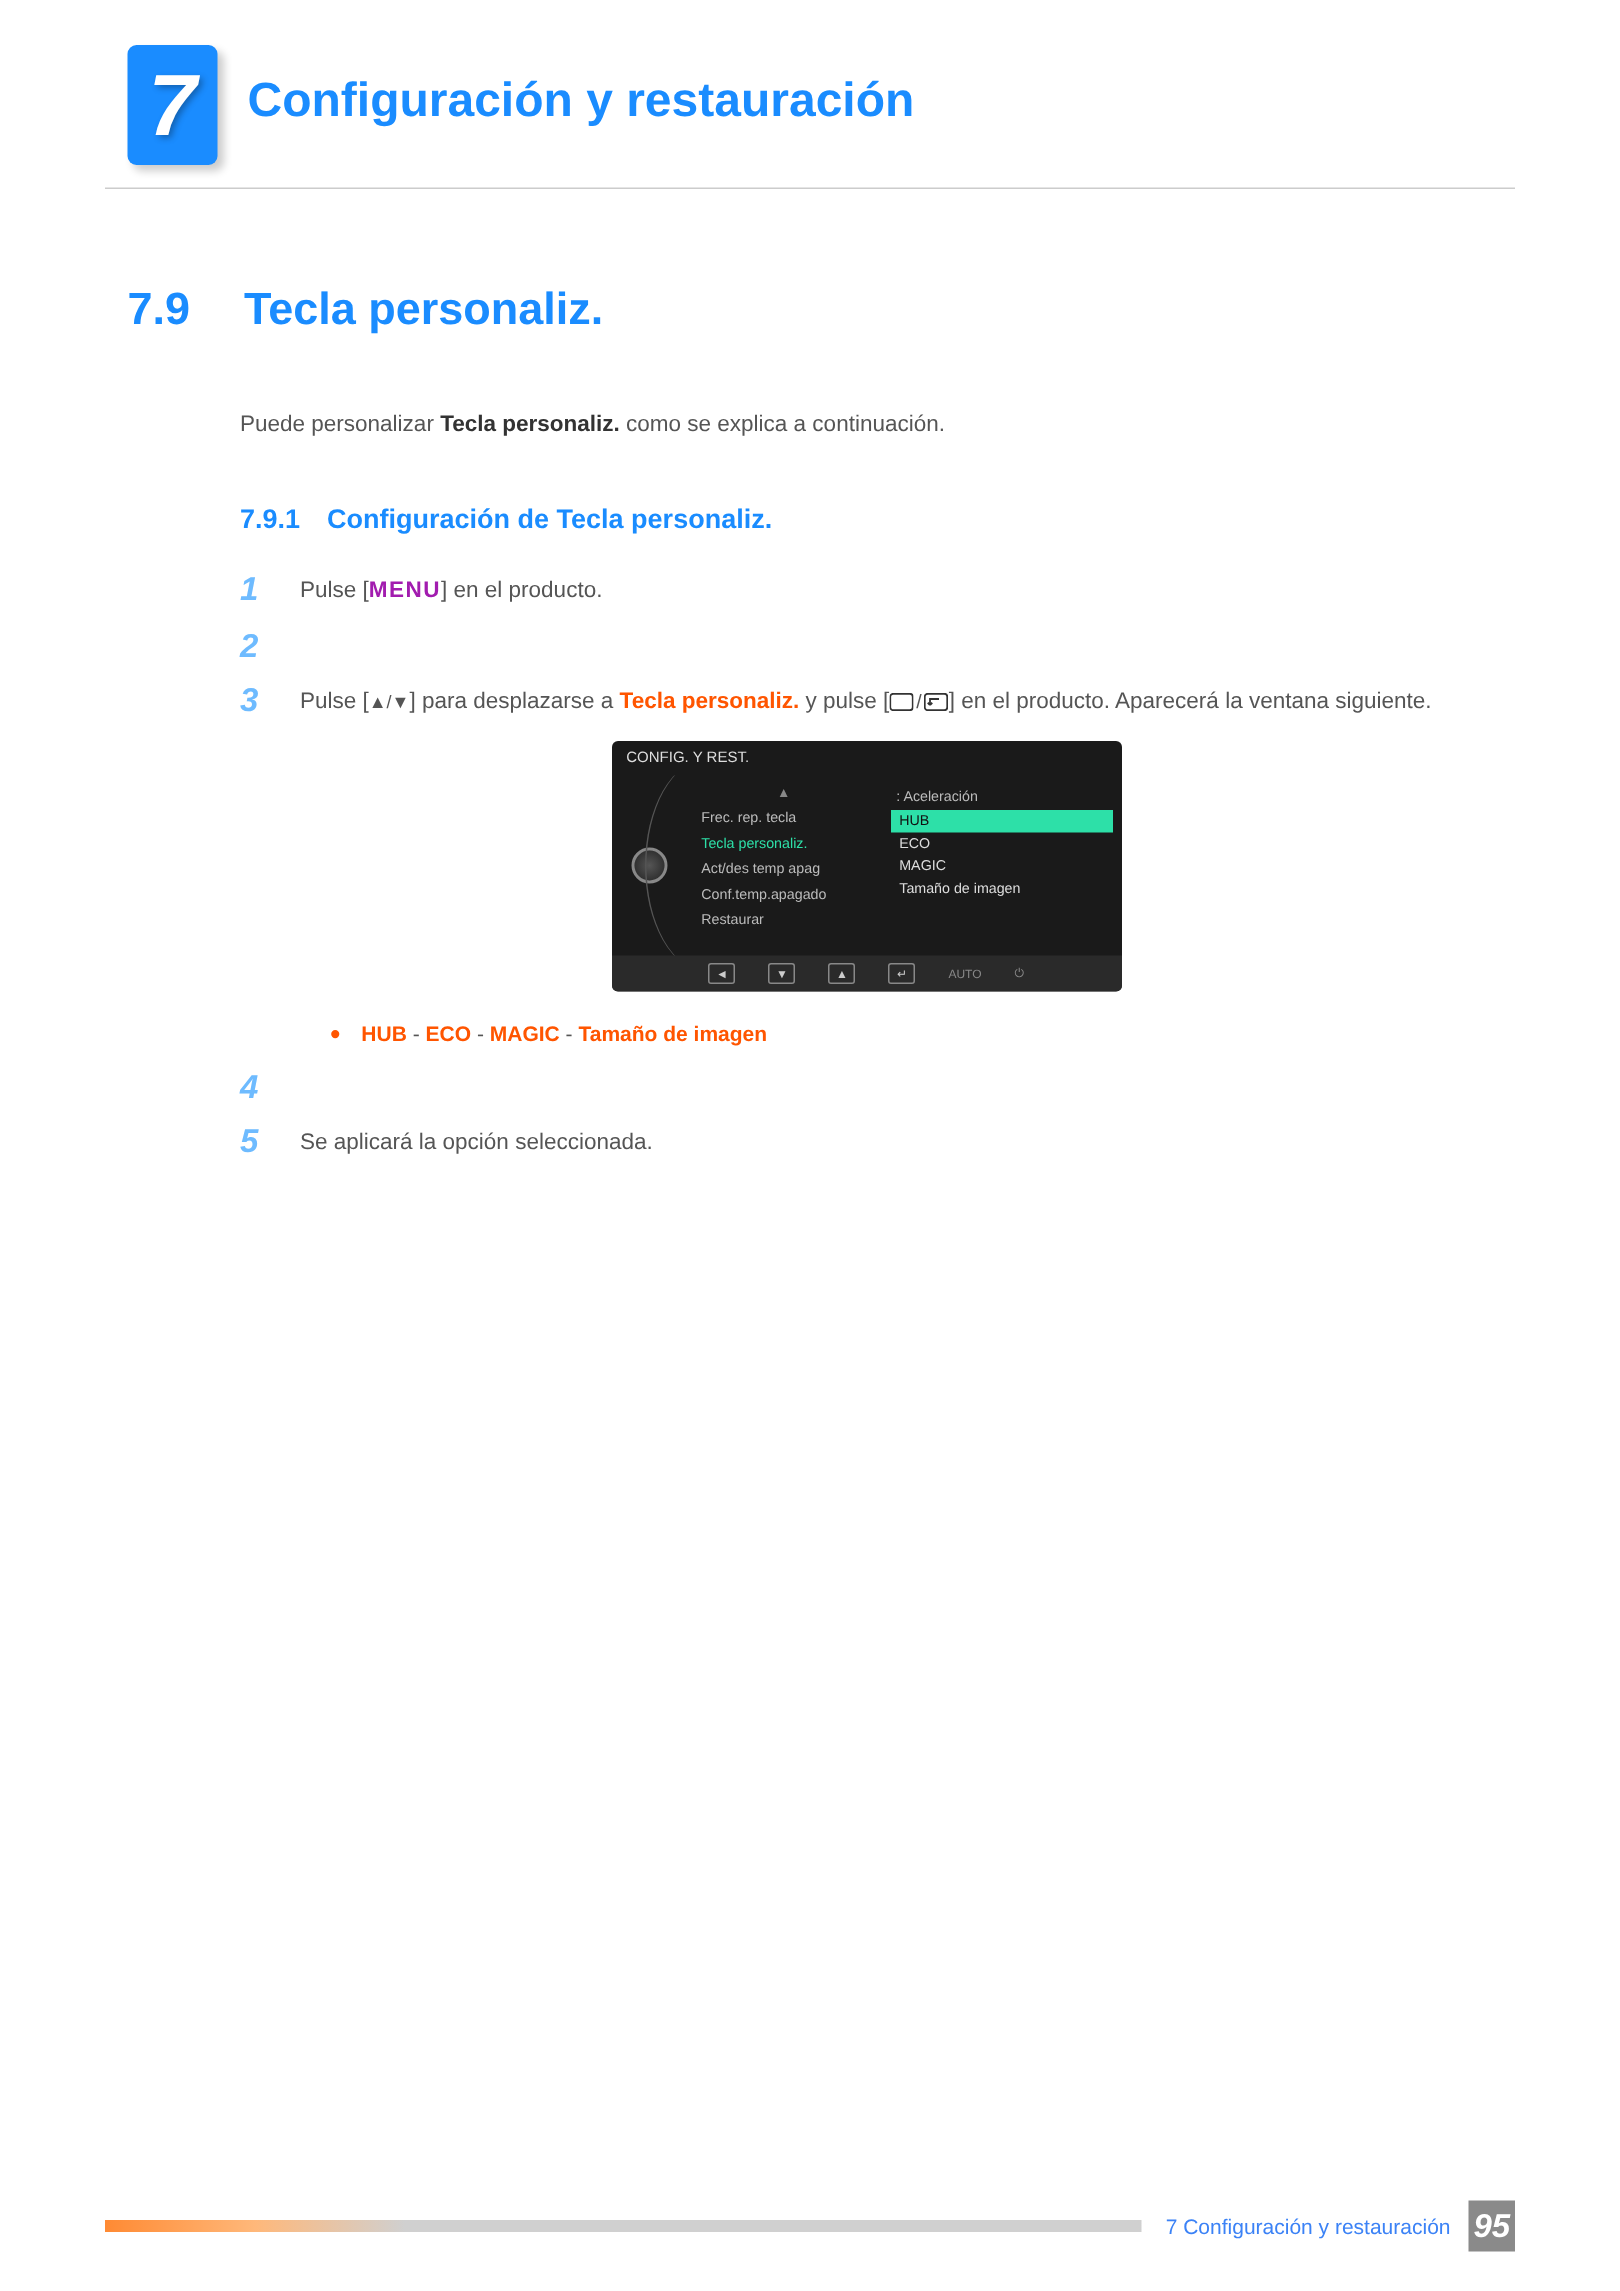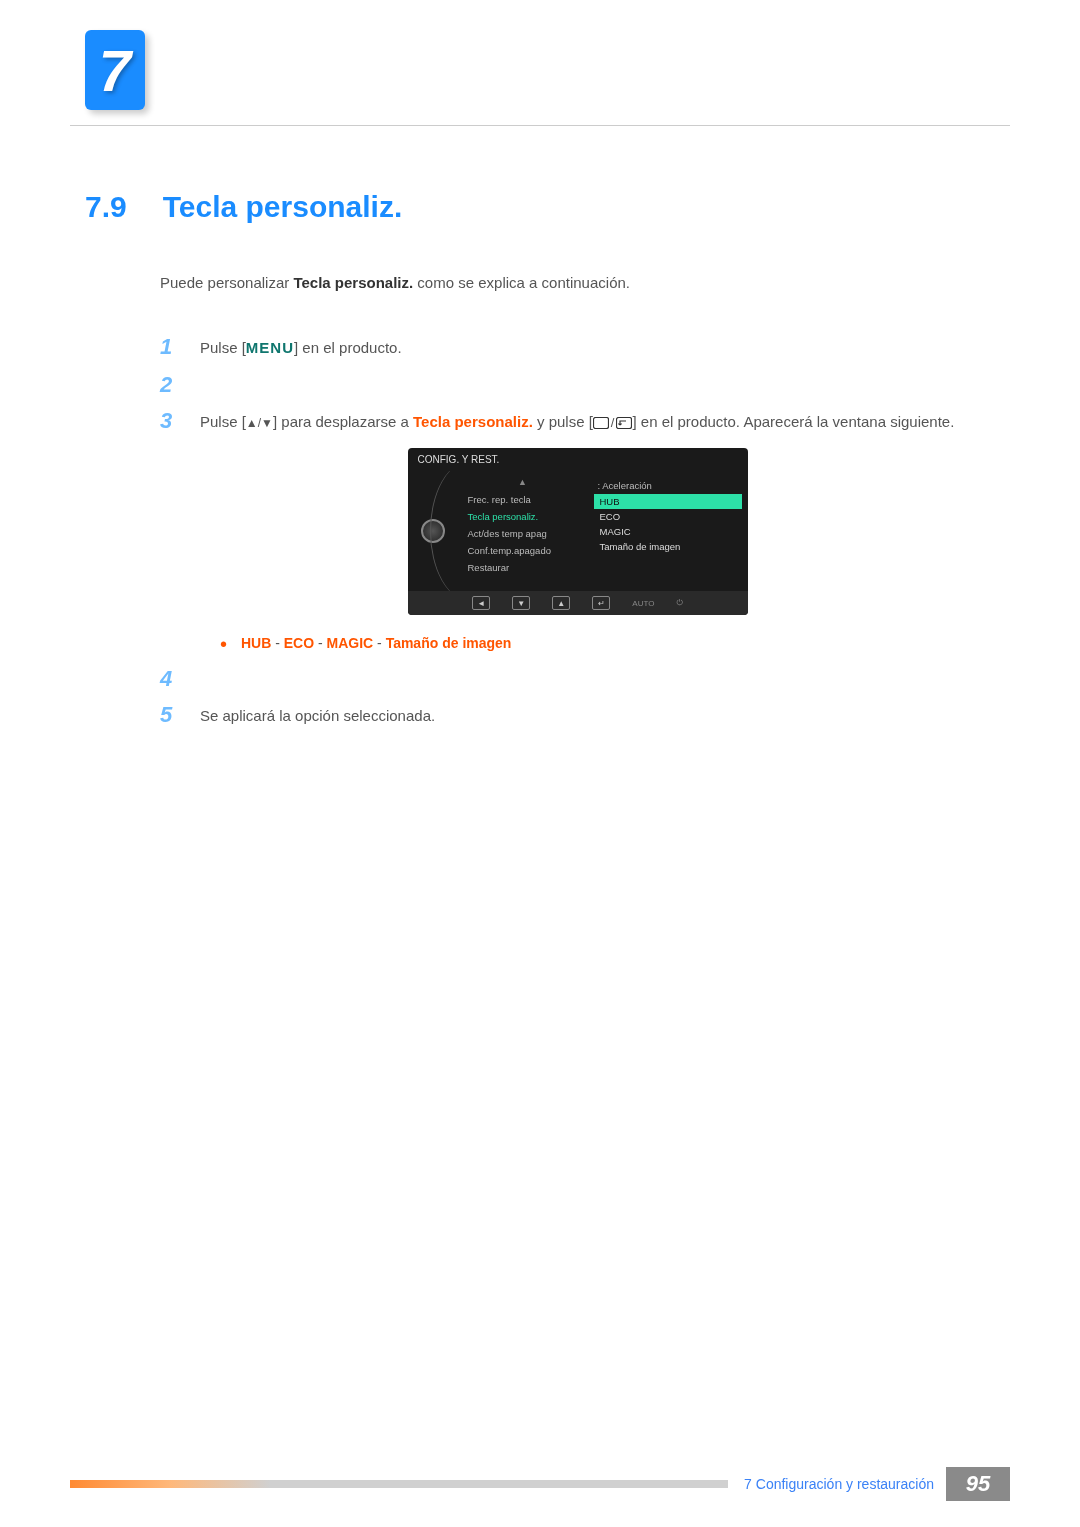--- a/index.html
+++ b/index.html
@@ -118,21 +118,21 @@
     display: inline-flex;
     align-items: center;
     gap: 2px;
     font-size: 13px;
     vertical-align: middle;
   }
   .icon-select svg { display: inline; }
   .menu-label {
     font-family: Arial, sans-serif;
     font-weight: bold;
-    color: #0f766e;
+    color: #a21caf;
     letter-spacing: 1px;
   }
   .osd {
     width: 340px;
     margin: 10px auto 18px auto;
     background: #1a1a1a;
     border-radius: 4px;
     padding: 0;
     font-size: 10px;
     color: #ccc;
@@ -267,46 +267,51 @@
     color: #3b82f6;
     margin: 0 12px 0 16px;
     text-align: right;
   }
   .footer-page {
     background: #8a8a8a;
     color: #fff;
     font-size: 22px;
     font-weight: bold;
     font-style: italic;
-    width: 64px;
+    width: 31px;
     height: 34px;
     display: flex;
     align-items: center;
     justify-content: center;
   }
 </style>
 </head>
 <body>
 
 <div class="page">
   <div class="chapter-badge">
     <span class="num">7</span>
   </div>
+  <div class="chapter-title">Configuración y restauración</div>
   <div class="chapter-rule"></div>
 
   <div class="section">
     <div class="section-head">
       <span class="section-num">7.9</span>
       <span class="section-title">Tecla personaliz.</span>
     </div>
 
     <p class="intro">
       <span>Puede personalizar </span><span class="bold">Tecla personaliz.</span><span> como se explica a continuación.</span>
     </p>
 
+    <div class="subsection-head">
+      <span class="subsection-num">7.9.1</span>
+      <span class="subsection-title">Configuración de Tecla personaliz.</span>
+    </div>
 
     <div class="steps">
 
       <div class="step">
         <span class="step-num">1</span>
         <span class="step-text">
           <span>Pulse [</span><span class="menu-label">MENU</span><span>] en el producto.</span>
         </span>
       </div>
 

